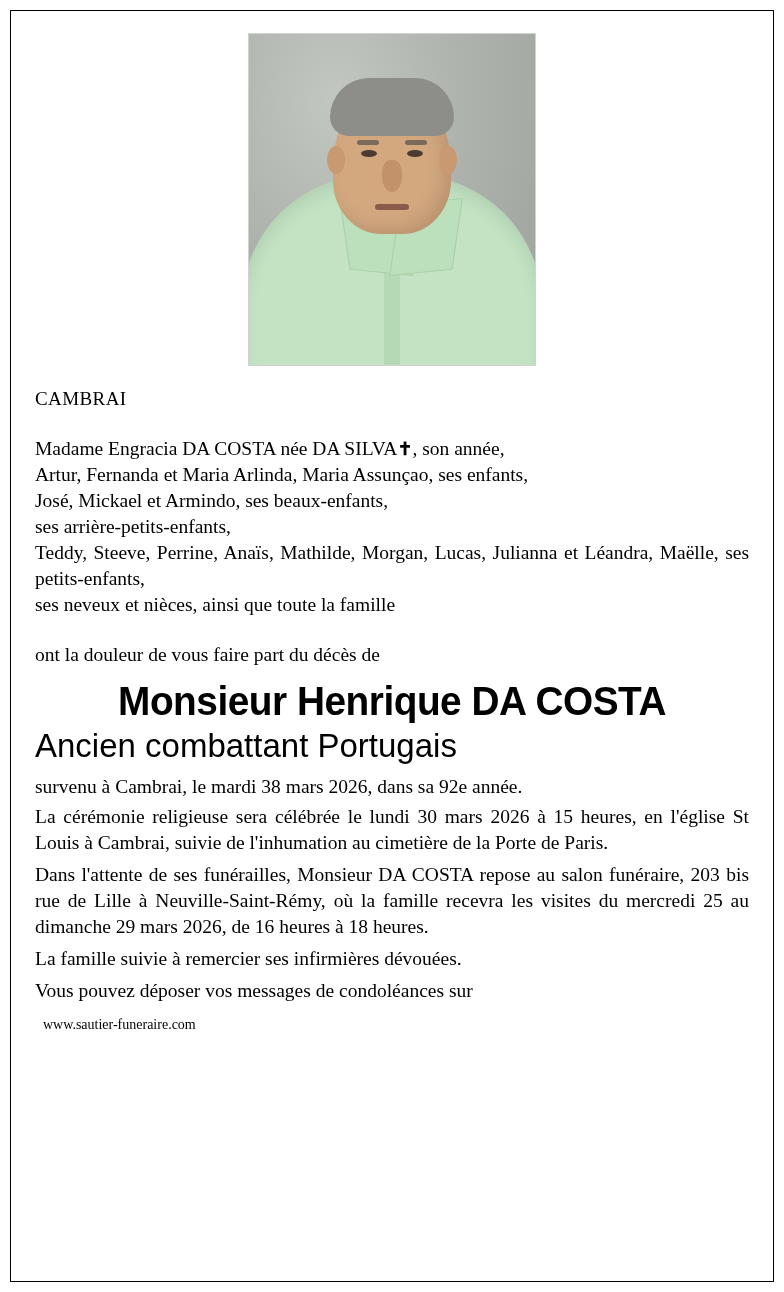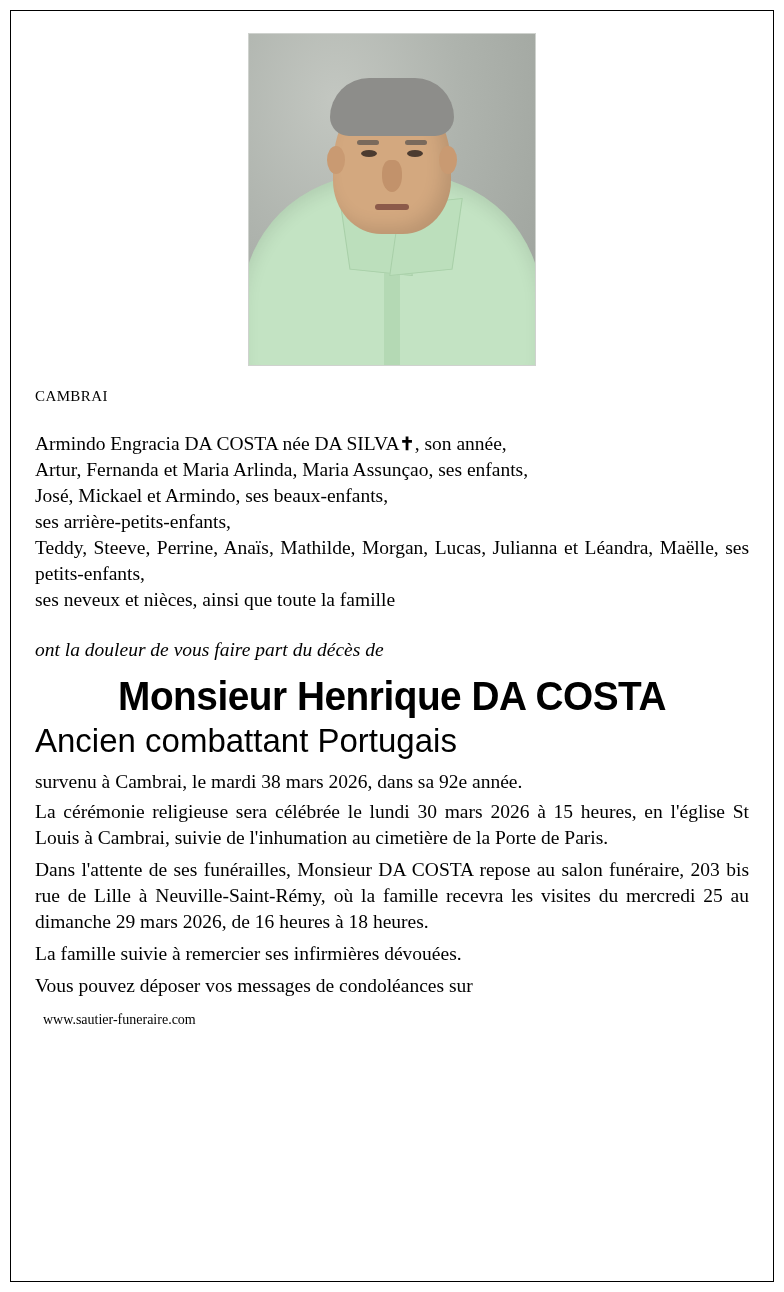--- a/index.html
+++ b/index.html
@@ -166,21 +166,21 @@
     top: 170px;
     transform: translateX(-50%);
     width: 34px;
     height: 6px;
     background: #8c5a4a;
     border-radius: 4px;
   }
 
   
   .city {
-    font-size: 15px;
+    font-size: 19px;
     letter-spacing: 0.4px;
     margin-top: 22px;
     margin-bottom: 15px;
   }
   .para {
     font-size: 14px;
     line-height: 26px;
     margin: 8px;
   }
   .family-block {
@@ -195,21 +195,20 @@
     white-space: normal;
     text-align: justify;
   }
   .cross {
     font-weight: bold;
     font-size: 18px;
   }
   .announce {
     margin-top: 26px;
     font-size: 19.5px;
-    font-style: italic;
   }
   .name {
     text-align: center;
     font-family: "Liberation Sans", sans-serif;
     font-weight: bold;
     font-size: 40px;
     line-height: 46px;
     letter-spacing: -0.5px;
     margin-top: 12px;
     transform: scaleX(0.97);
@@ -294,21 +293,21 @@
         <div class="ph-eye-l"></div>
         <div class="ph-eye-r"></div>
         <div class="ph-nose"></div>
         <div class="ph-mouth"></div>
       </div>
     </div>
 
     <div class="city">CAMBRAI</div>
 
     <div class="family-block">
-      <div class="line"><span>Armindo Engracia DA COSTA née DA SILVA</span><span class="cross">✝</span><span>, son année,</span></div>
+      <div class="line"><span>Madame Engracia DA COSTA née DA SILVA</span><span class="cross">✝</span><span>, son année,</span></div>
       <div class="line">Artur, Fernanda et Maria Arlinda, Maria Assunçao, ses enfants,</div>
       <div class="line">José, Mickael et Armindo, ses beaux-enfants,</div>
       <div class="line">ses arrière-petits-enfants,</div>
       <div class="line justify">Teddy, Steeve, Perrine, Anaïs, Mathilde, Morgan, Lucas, Julianna et Léandra, Maëlle, ses petits-enfants,</div>
       <div class="line">ses neveux et nièces, ainsi que toute la famille</div>
     </div>
 
     <div class="announce">ont la douleur de vous faire part du décès de</div>
 
     <div class="name">Monsieur Henrique DA COSTA</div>

